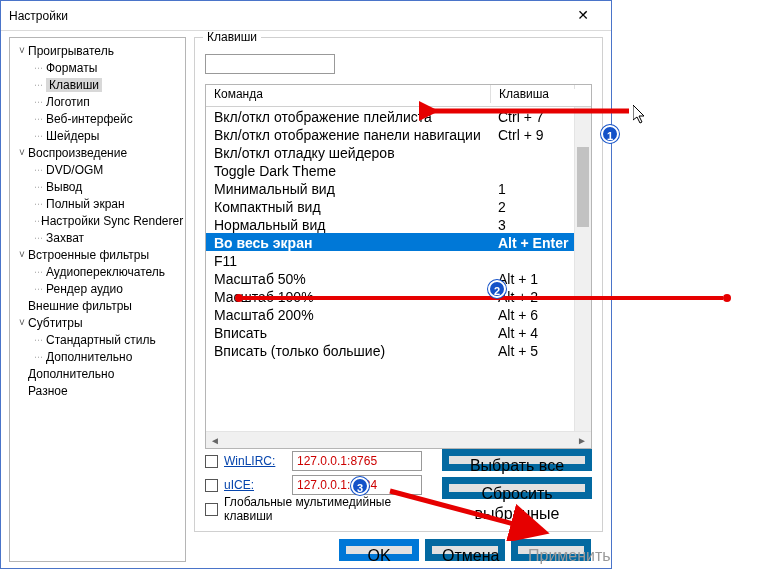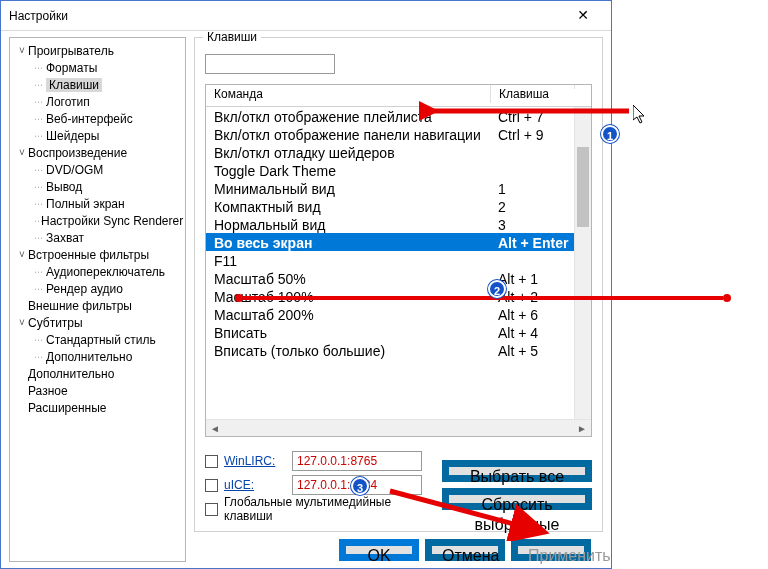--- a/index.html
+++ b/index.html
@@ -169,24 +169,22 @@
     border-top: 1px solid #e4e4e4;
     display: flex;
     align-items: center;
     padding: 0 2px;
     flex-shrink: 0;
   }
   .hscroll .arrow { width: 14px; text-align: center; color: #666; font-size: 10px; }
   .hscroll .track { flex: 1; }
 
   .opts {
-    margin-top: 12px;
     display: flex;
     gap: 20px;
-    align-items: center;
   }
   .opts-left { flex: 1; }
   .opt-row {
     display: flex;
     align-items: center;
     height: 24px;
     gap: 6px;
   }
   .chk {
     width: 13px; height: 13px;
@@ -351,24 +349,20 @@
           <span class="leaf-marker">⋯</span>
           <span class="label">Дополнительно</span>
         </div>
         <div class="node indent0">
           <span class="toggle"></span>
           <span class="label">Дополнительно</span>
         </div>
         <div class="node indent0">
           <span class="toggle"></span>
           <span class="label">Разное</span>
-        </div>
-        <div class="node indent0">
-          <span class="toggle"></span>
-          <span class="label">Расширенные</span>
         </div>
       </div>
 
     <div class="main">
       <div class="group">
         <span class="group-title">Клавиши</span>
 
         <input class="filter-box" value="" style="">
 
         <div class="table-wrap">

